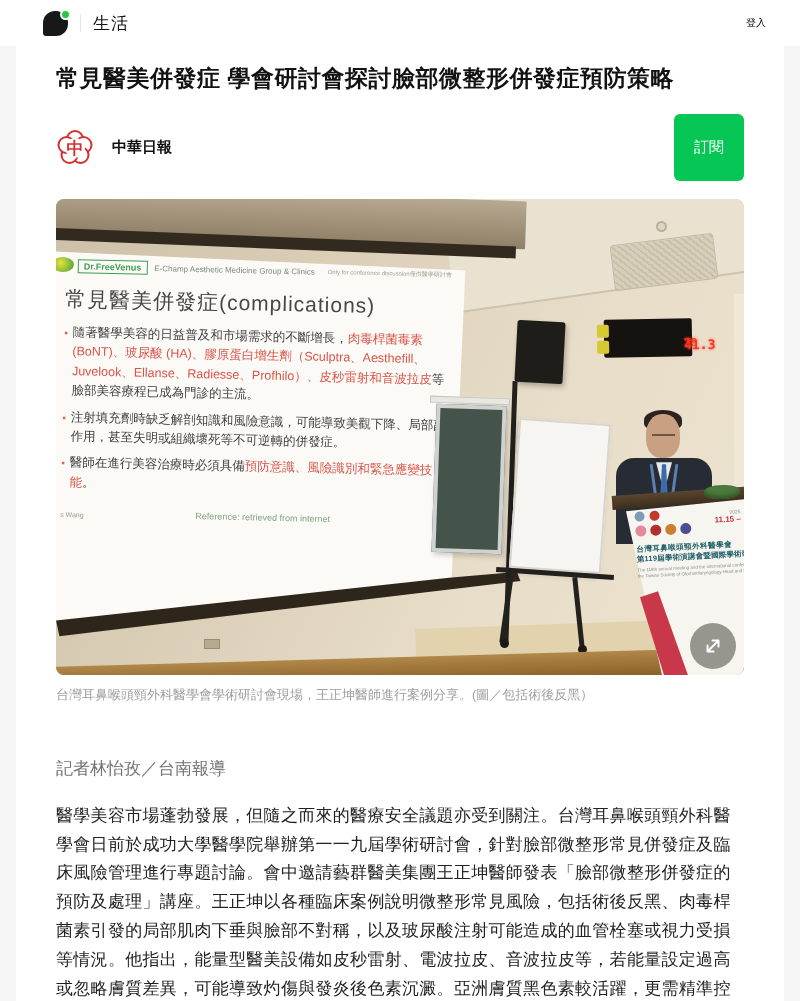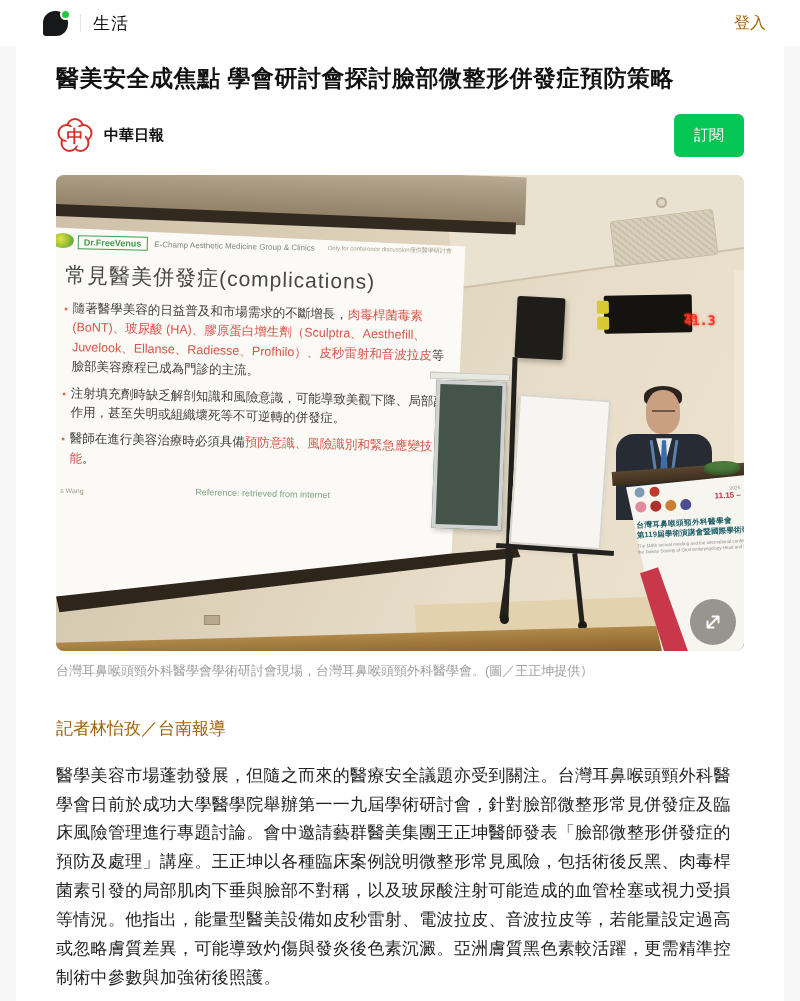--- a/index.html
+++ b/index.html
@@ -21,35 +21,35 @@
   .lt-logo .blob {
     position:absolute; inset:0; background:#17181a;
     border-radius:12px 12px 12px 3px;
   }
   .lt-logo .dot {
     position:absolute; top:-2px; right:-3px; width:11px; height:11px;
     background:#22c93f; border:2px solid #fff; border-radius:50%;
   }
   .hdr-divider { width:1px; height:18px; background:#e3e3e3; }
   .category { font-size:17px; color:#111; letter-spacing:1px; cursor:pointer; }
-  .login { font-size:16px; color:#a16207; cursor:pointer; }
+  .login { font-size:10px; color:#000000; cursor:pointer; }
 
   
   .card { width:768px; margin:0 auto; background:#fff; padding:0 40px 14px; }
   .title { font-size:23px; line-height:1.4; color:#121212; padding-top:16px; font-weight:700; letter-spacing:.5px; }
 
   .pubrow { display:flex; align-items:center; margin-top:20px; }
   .publogo { width:38px; height:38px; margin-right:10px; flex:0 0 auto; cursor:pointer; }
-  .pubinfo { display:flex; flex-direction:column; }
+  .pubinfo { display:flex; flex-direction:column;margin-left:8px; }
   .pubname { font-size:15px; font-weight:700; color:#111; cursor:pointer; }
   .pubmeta { font-size:13px; color:#9aa0a6; margin-top:4px; }
   .subscribe {
     margin-left:auto; border:none; cursor:pointer;
     background:#06C755; color:#fff; font-size:15px;
-    padding:12px 20px; border-radius:6px; font-family:inherit;
+    padding:24px 20px; border-radius:6px; font-family:inherit;
   }
 
   
   .hero {
     position:relative; width:688px; height:476px; margin-top:18px;
     border-radius:8px; overflow:hidden; cursor:pointer;
     background:linear-gradient(115deg,#cdbfa8 0%,#dccfb8 35%,#e7ddc8 65%,#ece3d0 100%);
   }
   .hero * { position:absolute; }
   .ceiling { left:390px; top:-40px; width:360px; height:130px;
@@ -155,41 +155,41 @@
   .pod-e { margin-top:3px; font-size:4.5px; color:#8a8f94; white-space:nowrap; }
 
   
   .expand { left:634px; top:424px; width:46px; height:46px; border-radius:50%;
     background:rgba(125,122,115,.78); z-index:5; display:flex; align-items:center;
     justify-content:center; cursor:pointer; }
   .expand svg { position:static; }
 
   
   .caption { font-size:13px; color:#9e9e9e; margin-top:10px; line-height:1.5; }
-  .byline { font-size:17px; color:#a16207; margin-top:36px; }
+  .byline { font-size:17px; color:#737373; margin-top:52px; }
   .bodytext { font-size:17px; color:#222; margin-top:22px; line-height:1.7; letter-spacing:.3px; }
 </style>
 </head>
 <body>
 
 <div class="topbar">
   <div class="topbar-left">
     <div class="lt-logo">
       <div class="blob"></div>
       <div class="dot"></div>
     </div>
     <div class="hdr-divider"></div>
     <div class="category">生活</div>
   </div>
   <div class="login">登入</div>
 </div>
 
 <div class="card">
 
-  <h1 class="title">醫美安全成焦點 學會研討會探討臉部微整形併發症預防策略</h1>
+  <h1 class="title">常見醫美併發症 學會研討會探討臉部微整形併發症預防策略</h1>
 
   <div class="pubrow">
     <div class="publogo">
       <svg viewBox="0 0 38 38" width="38" height="38">
         <g fill="#fff" stroke="#d0332e" stroke-width="2">
           <circle cx="19" cy="10" r="8"></circle>
             <circle cx="27.5" cy="16" r="8"></circle>
           <circle cx="24.5" cy="26" r="8"></circle>
             <circle cx="13.5" cy="26" r="8"></circle>
           <circle cx="10.5" cy="16" r="8"></circle>
@@ -313,17 +313,17 @@
 
     <div class="expand">
       <svg width="20" height="20" viewBox="0 0 20 20" fill="none" stroke="#fff" stroke-width="2" stroke-linecap="round" stroke-linejoin="round">
         <line x1="5.5" y1="14.5" x2="14.5" y2="5.5"></line>
         <polyline points="9.5,4.5 15.5,4.5 15.5,10.5"></polyline>
         <polyline points="4.5,9.5 4.5,15.5 10.5,15.5"></polyline>
       </svg>
     </div>
   </figure>
 
-  <div class="caption">台灣耳鼻喉頭頸外科醫學會學術研討會現場，台灣耳鼻喉頭頸外科醫學會。(圖／王正坤提供）</div>
+  <div class="caption">台灣耳鼻喉頭頸外科醫學會學術研討會現場，王正坤醫師進行案例分享。(圖／包括術後反黑）</div>
 
   <p class="byline">記者林怡孜／台南報導</p>
   <p class="bodytext">醫學美容市場蓬勃發展，但隨之而來的醫療安全議題亦受到關注。台灣耳鼻喉頭頸外科醫學會日前於成功大學醫學院舉辦第一一九屆學術研討會，針對臉部微整形常見併發症及臨床風險管理進行專題討論。會中邀請藝群醫美集團王正坤醫師發表「臉部微整形併發症的預防及處理」講座。王正坤以各種臨床案例說明微整形常見風險，包括術後反黑、肉毒桿菌素引發的局部肌肉下垂與臉部不對稱，以及玻尿酸注射可能造成的血管栓塞或視力受損等情況。他指出，能量型醫美設備如皮秒雷射、電波拉皮、音波拉皮等，若能量設定過高或忽略膚質差異，可能導致灼傷與發炎後色素沉澱。亞洲膚質黑色素較活躍，更需精準控制術中參數與加強術後照護。</p>
 </div>
 
 </body></html>

